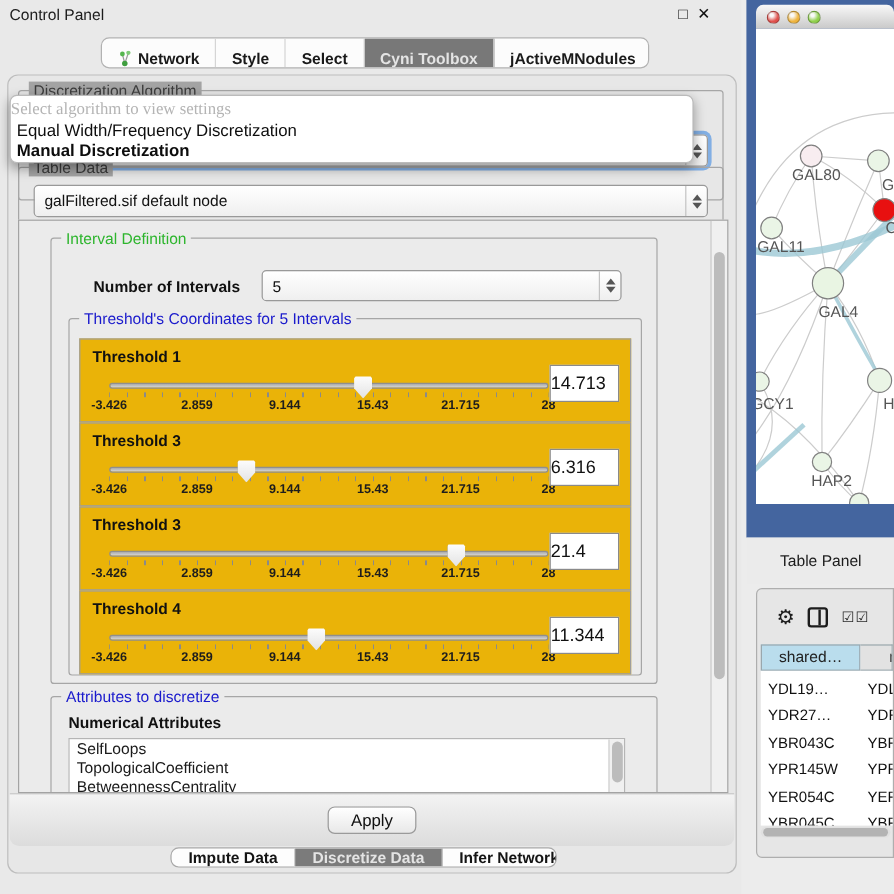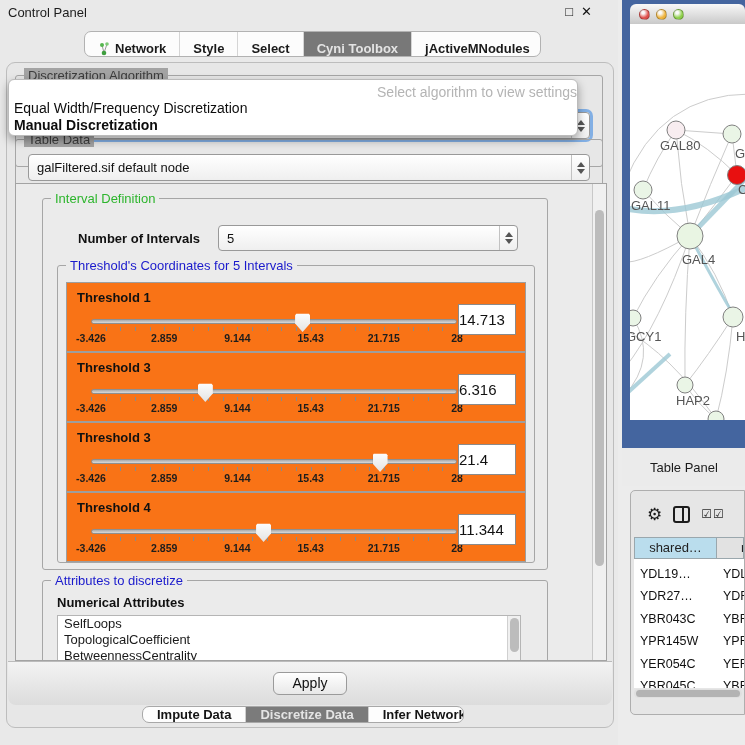--- a/index.html
+++ b/index.html
@@ -35,31 +35,31 @@
                    flex-direction:column; align-items:center; justify-content:center; gap:2px; }
   .tri-up { width:0; height:0; border-left:4px solid transparent; border-right:4px solid transparent;
             border-bottom:5px solid #555; }
   .tri-down { width:0; height:0; border-left:4px solid transparent; border-right:4px solid transparent;
               border-top:5px solid #555; }
   .combo.focus-ring { box-shadow:0 0 0 3px rgba(96,156,227,.75); }
 
   .dropdown-popup { position:absolute; left:8px; top:79px; width:570px; height:57px; background:#fff;
                     border:1px solid #bbb; border-radius:6px; box-shadow:0 4px 10px rgba(0,0,0,.35);
                     z-index:30; overflow:hidden; }
-  .popup-placeholder { text-align:right; font-size:14px; color:#b4b4b4; padding-top:4px; height:20px; }
+  .popup-placeholder { text-align:left; font-size:14px; color:#b4b4b4; padding-top:4px; height:20px;font-family:Liberation Serif, serif; }
   .popup-option { font-size:14px; color:#0d0d0d; padding-left:5px; height:17px; line-height:17px; white-space:nowrap; }
   .popup-option.bold { font-weight:bold; }
 
   .scroll-pane { position:absolute; left:14px; top:182px; width:586px; height:478px; background:#ebebeb;
                  border:1px solid #a3a3a3; overflow:hidden; }
   .vscrollbar { position:absolute; right:0; top:0; width:14px; height:100%; background:#f0f0f0;
                 border-left:1px solid #c8c8c8; }
   .vthumb { position:absolute; left:2px; width:9px; border-radius:5px; background:#bcbcbc; }
 
-  .threshold-box { position:absolute; left:8px; width:460px; height:70px; background:#f97316;
+  .threshold-box { position:absolute; left:8px; width:460px; height:70px; background:#eab308;
                    border:1px solid #9e9e9e; }
   .th-title { position:absolute; left:10px; top:7px; font-size:13px; font-weight:bold; color:#111; }
   .th-slider { position:absolute; left:24px; top:36px; width:366px; }
   .th-track { position:relative; height:5px; border:1px solid #8f8f8f; border-radius:3px;
               background:linear-gradient(#ababab,#d9d9d9); }
   .th-handle { position:absolute; top:-7px; width:15px; height:19px;
                background:linear-gradient(#fdfdfd,#e3e3e3);
                clip-path:polygon(8% 4%,92% 4%,100% 12%,100% 55%,50% 100%,0 55%,0 12%);
                filter:drop-shadow(0 0 1px #777); }
   .th-ticks { height:4px; margin-top:3px;

